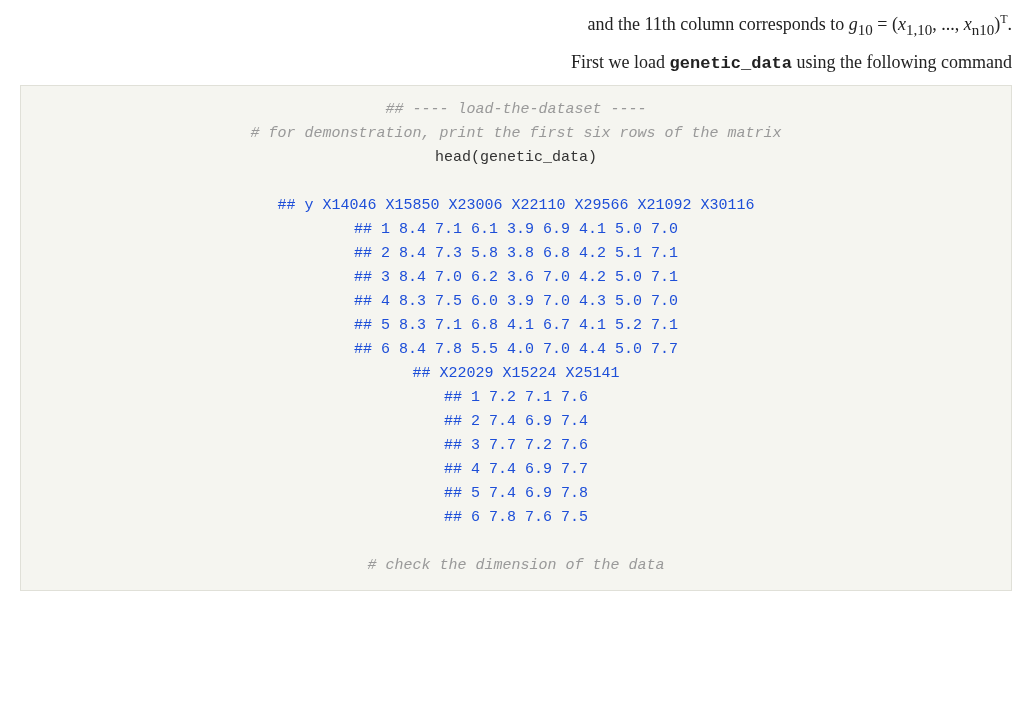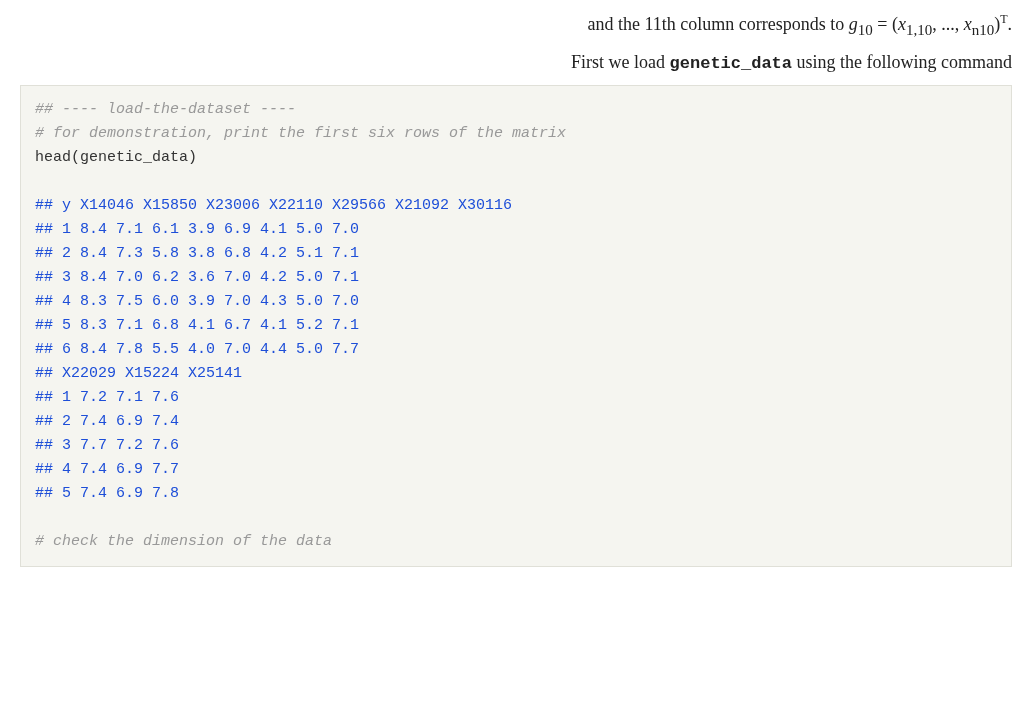--- a/index.html
+++ b/index.html
@@ -23,20 +23,21 @@
     }
     .code-block {
       background: #f5f5f0;
       border: 1px solid #e0e0d8;
       font-family: 'Courier New', Courier, monospace;
       font-size: 15px;
       line-height: 1.6;
       padding: 12px 14px;
       margin-top: 6px;
       color: #333;
+      text-align: center;
     }
     .code-comment {
       color: #999999;
       font-style: italic;
     }
     .code-keyword {
       color: #cc0000;
     }
     .code-string {
       color: #2288cc;
@@ -106,17 +107,20 @@
   </div>
   <div>
     <span class="code-output">## 3    7.7    7.2    7.6</span>
   </div>
   <div>
     <span class="code-output">## 4    7.4    6.9    7.7</span>
   </div>
   <div>
     <span class="code-output">## 5    7.4    6.9    7.8</span>
   </div>
+  <div>
+    <span class="code-output">## 6    7.8    7.6    7.5</span>
+  </div>
   <div>&nbsp;</div>
   <div>
     <span class="code-comment"># check the dimension of the data</span>
   </div>
 </div>
 
 </body></html>

